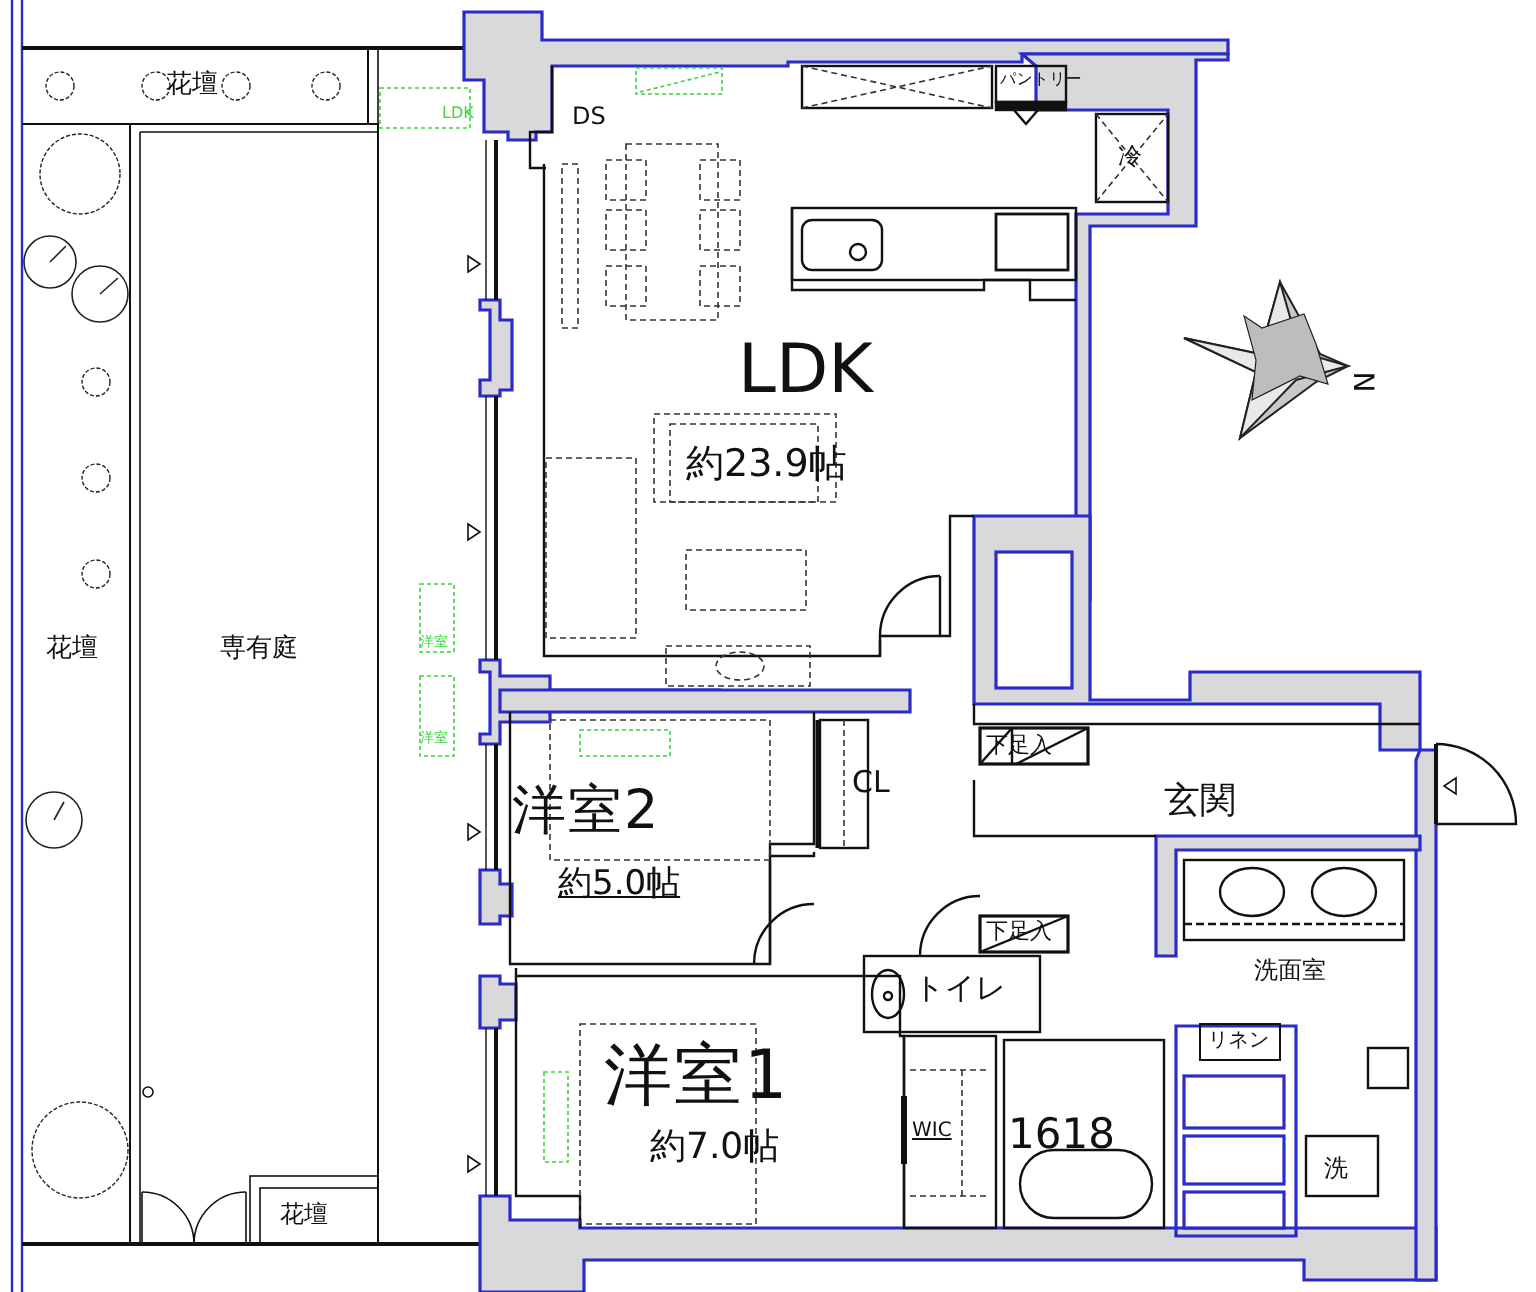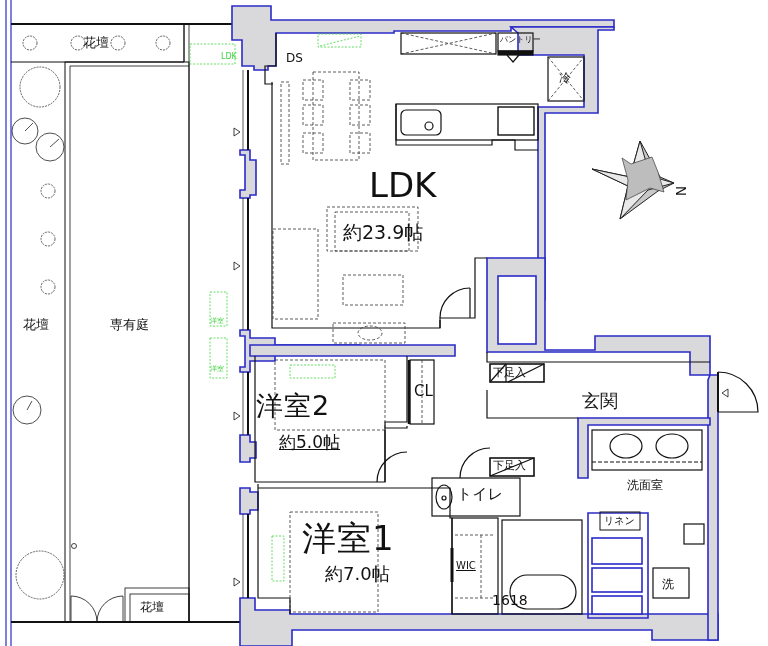--- a/index.html
+++ b/index.html
@@ -225,22 +225,22 @@
 <div class="lbl room-big" style="left:256px;top:392px;font-size:27px;">洋室2</div>
 <div class="lbl" style="left:279px;top:434px;font-size:17px;text-decoration:underline;">約5.0帖</div>
 
 <div class="lbl room-big" style="left:302px;top:521px;font-size:34px;">洋室1</div>
 <div class="lbl" style="left:309px;top:565px;font-size:18px;margin-left:16px;">約7.0帖</div>
 
 <div class="lbl" style="left:582px;top:392px;font-size:18px;">玄関</div>
 <div class="lbl" style="left:627px;top:479px;font-size:12px;">洗面室</div>
 <div class="lbl" style="left:457px;top:487px;font-size:15px;">トイレ</div>
 <div class="lbl" style="left:456px;top:561px;font-size:10px;text-decoration:underline;">WIC</div>
-<div class="lbl" style="left:492px;top:557px;font-size:14px;margin-top:36px;">1618</div>
-<div class="lbl" style="left:414px;top:384px;font-size:15px;">CL</div>
+<div class="lbl" style="left:504px;top:557px;font-size:21px;">1618</div>
+<div class="lbl" style="left:426px;top:384px;font-size:15px;">CL</div>
 
 <div class="lbl" style="left:110px;top:318px;font-size:13px;">専有庭</div>
 <div class="lbl" style="left:23px;top:318px;font-size:13px;">花壇</div>
 <div class="lbl" style="left:83px;top:36px;font-size:13px;">花壇</div>
 <div class="lbl" style="left:140px;top:601px;font-size:12px;">花壇</div>
 
 <div class="lbl" style="left:257px;top:52px;font-size:12px;margin-left:29px;">DS</div>
 <div class="lbl tiny" style="left:500px;top:36px;font-size:8px;">パントリー</div>
 <div class="lbl" style="left:559px;top:72px;font-size:12px;">冷</div>
 <div class="lbl tiny" style="left:493px;top:367px;font-size:11px;">下足入</div>

